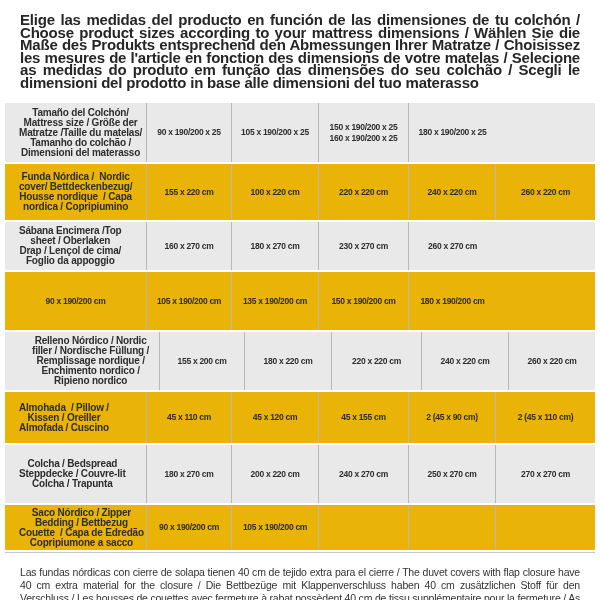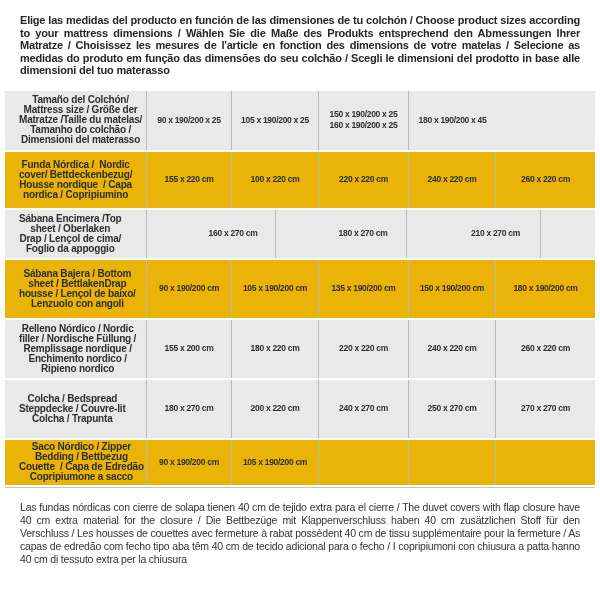--- a/index.html
+++ b/index.html
@@ -3,37 +3,37 @@
 <meta charset="utf-8">
 <style>
   html,body{margin:0;padding:0;}
   body{
     width:600px;height:600px;background:#ffffff;
     font-family:"Liberation Sans","DejaVu Sans",sans-serif;
     color:#2e2e2e;overflow:hidden;
   }
   .intro{
     margin:14px 20px 0 20px;
-    font-size:11px;line-height:12.5px;font-weight:bold;
+    font-size:15px;line-height:12.5px;font-weight:bold;
     text-align:justify;letter-spacing:-0.2px;color:#262626;
   }
   .size-table{
     margin:14px 5px 0 5px;
     border-bottom:1px solid #c6c6c6;
   }
   .trow{
     display:grid;
     grid-template-columns:142px 85px 87px 90px 87px 1fr;
     border-bottom:2px solid #ffffff;
     box-sizing:border-box;
   }
   .trow.gray{background:#e9e9e9;}
   .trow.white{background:#eab308;}
-  .r1{height:61px;}.r2{height:58px;}.r3{height:50px;gap:44px;}.r4{height:60px;}
-  .r5{height:60px;}.r6{height:53px;}.r7{height:60px;}.r8{height:47px;}
+  .r1{height:61px;}.r2{height:58px;}.r3{height:50px;}.r4{height:60px;}
+  .r5{height:60px;padding-left:13px;}.r6{height:53px;}.r7{height:60px;}.r8{height:47px;}
   .cell{
     display:flex;align-items:center;justify-content:center;
     border-right:1px solid #b8b8b8;
     box-sizing:border-box;overflow:hidden;
   }
   .cell:last-child{border-right:none;}
   .lbl{
     justify-content:flex-start;padding-left:14px;
     font-size:10px;line-height:10px;font-weight:bold;
     letter-spacing:-0.2px;white-space:pre;text-align:center;
@@ -58,21 +58,21 @@
   <div class="trow gray r1">
     <div class="cell lbl">Tamaño del Colchón/
 Mattress size / Größe der
 Matratze /Taille du matelas/
 Tamanho do colchão /
 Dimensioni del materasso</div>
     <div class="cell val">90 x 190/200 x 25</div>
     <div class="cell val">105 x 190/200 x 25</div>
     <div class="cell val">150 x 190/200 x 25
 160 x 190/200 x 25</div>
-    <div class="cell val">180 x 190/200 x 45</div>
+    <div class="cell val">180 x 190/200 x 25</div>
   </div>
 
   <div class="trow white r2">
     <div class="cell lbl">Funda Nórdica /  Nordic
 cover/ Bettdeckenbezug/
 Housse nordique  / Capa
 nordica / Copripiumino</div>
     <div class="cell val">155 x 220 cm</div>
     <div class="cell val">100 x 220 cm</div>
     <div class="cell val">220 x 220 cm</div>
@@ -80,50 +80,55 @@
     <div class="cell val">260 x 220 cm</div>
   </div>
 
   <div class="trow gray r3">
     <div class="cell lbl">Sábana Encimera /Top
 sheet / Oberlaken
 Drap / Lençol de cima/
 Foglio da appoggio</div>
     <div class="cell val">160 x 270 cm</div>
     <div class="cell val">180 x 270 cm</div>
-    <div class="cell val">210 x 270 cm</div>
     <div class="cell val">230 x 270 cm</div>
     <div class="cell val">260 x 270 cm</div>
   </div>
 
   <div class="trow white r4">
-    <div class="cell lbl">Sábana Bajera / Bottom
-sheet / BettlakenDrap
-housse / Lençol de baixo/
-Lenzuolo con angoli</div>
     <div class="cell val">90 x 190/200 cm</div>
     <div class="cell val">105 x 190/200 cm</div>
     <div class="cell val">135 x 190/200 cm</div>
     <div class="cell val">150 x 190/200 cm</div>
     <div class="cell val">180 x 190/200 cm</div>
   </div>
 
   <div class="trow gray r5">
     <div class="cell lbl">Relleno Nórdico / Nordic
 filler / Nordische Füllung /
 Remplissage nordique /
 Enchimento nordico /
 Ripieno nordico</div>
     <div class="cell val">155 x 200 cm</div>
     <div class="cell val">180 x 220 cm</div>
     <div class="cell val">220 x 220 cm</div>
     <div class="cell val">240 x 220 cm</div>
     <div class="cell val">260 x 220 cm</div>
   </div>
 
+  <div class="trow white r6">
+    <div class="cell lbl">Almohada  / Pillow /
+Kissen / Oreiller
+Almofada / Cuscino</div>
+    <div class="cell val">45 x 110 cm</div>
+    <div class="cell val">45 x 120 cm</div>
+    <div class="cell val">45 x 155 cm</div>
+    <div class="cell val">2 (45 x 90 cm)</div>
+    <div class="cell val">2 (45 x 110 cm)</div>
+  </div>
 
   <div class="trow gray r7">
     <div class="cell lbl">Colcha / Bedspread
 Steppdecke / Couvre-lit
 Colcha / Trapunta</div>
     <div class="cell val">180 x 270 cm</div>
     <div class="cell val">200 x 220 cm</div>
     <div class="cell val">240 x 270 cm</div>
     <div class="cell val">250 x 270 cm</div>
     <div class="cell val">270 x 270 cm</div>

